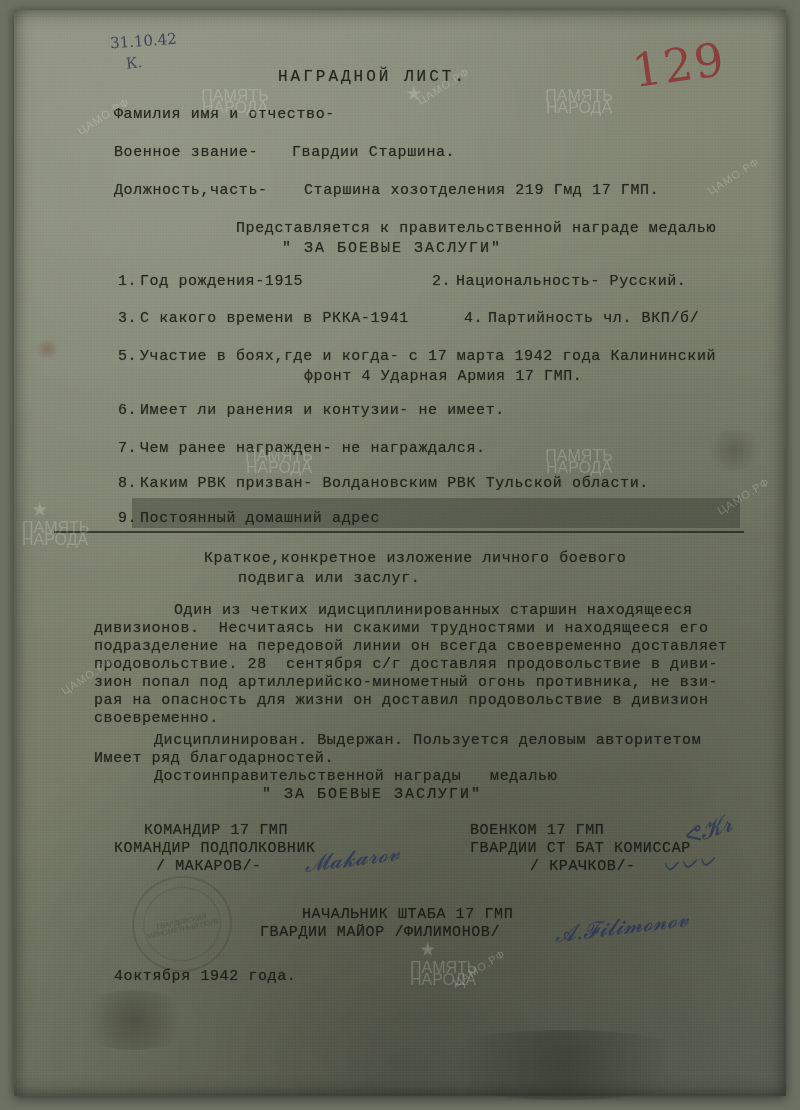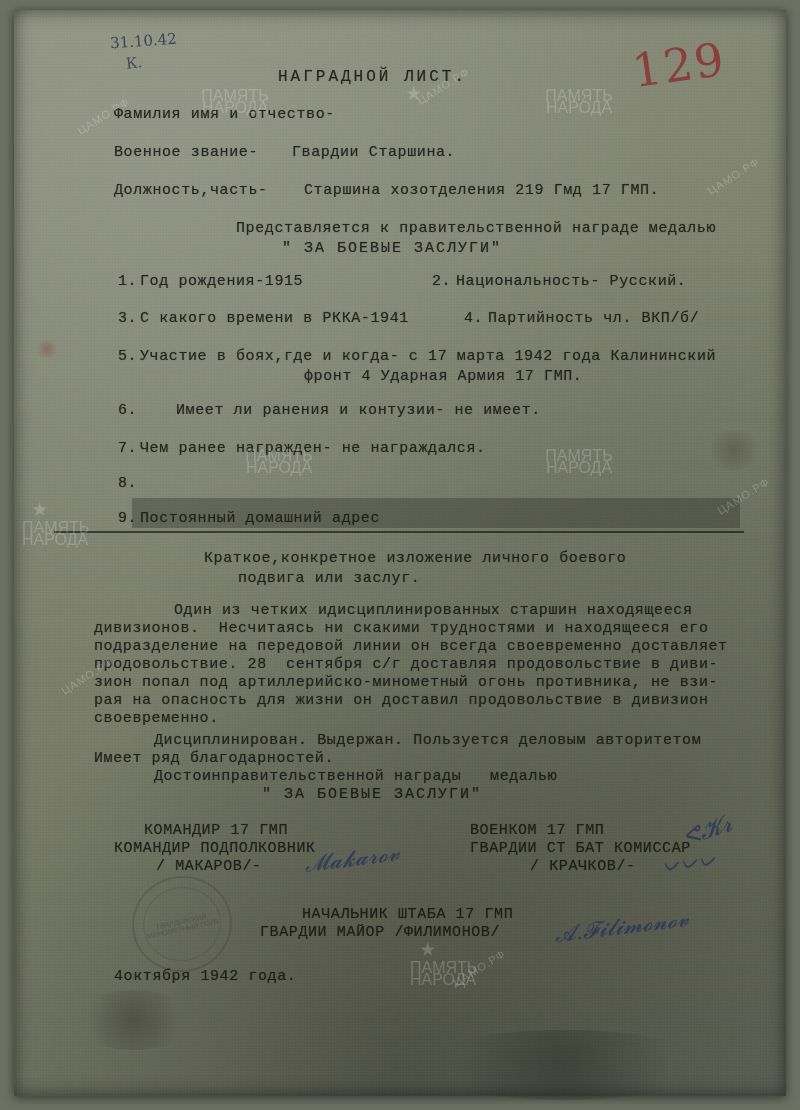--- a/index.html
+++ b/index.html
@@ -197,26 +197,27 @@
     <div class="txt fs15" style="left:126px;top:300px;">С какого времени в РККА-1941</div>
 
     <div class="txt fs15" style="left:450px;top:300px;">4.</div>
     <div class="txt fs15" style="left:474px;top:300px;">Партийность чл. ВКП/б/</div>
 
     <div class="txt fs15" style="left:104px;top:338px;">5.</div>
     <div class="txt fs15" style="left:126px;top:338px;">Участие в боях,где и когда- с 17 марта 1942 года Калининский</div>
     <div class="txt fs15" style="left:290px;top:358px;">фронт 4 Ударная Армия 17 ГМП.</div>
 
     <div class="txt fs15" style="left:104px;top:392px;">6.</div>
-    <div class="txt fs15" style="left:126px;top:392px;margin-left:36px;">Имеет ли ранения и контузии- не имеет.</div>
+    <div class="txt fs15" style="left:126px;top:392px;">Имеет ли ранения и контузии- не имеет.</div>
 
     <div class="txt fs15" style="left:104px;top:430px;">7.</div>
     <div class="txt fs15" style="left:126px;top:430px;">Чем ранее награжден- не награждался.</div>
 
     <div class="txt fs15" style="left:104px;top:465px;">8.</div>
+    <div class="txt fs15" style="left:126px;top:465px;">Каким РВК призван- Волдановским РВК Тульской области.</div>
 
     <div class="txt fs15" style="left:104px;top:500px;">9.</div>
     <div class="txt fs15" style="left:126px;top:500px;">Постоянный домашний адрес</div>
 
     <div id="redaction"></div>
     <div id="addr-underline"></div>
 
     <div class="txt fs15" style="left:190px;top:540px;">Краткое,конкретное изложение личного боевого</div>
     <div class="txt fs15" style="left:224px;top:560px;">подвига или заслуг.</div>
 

